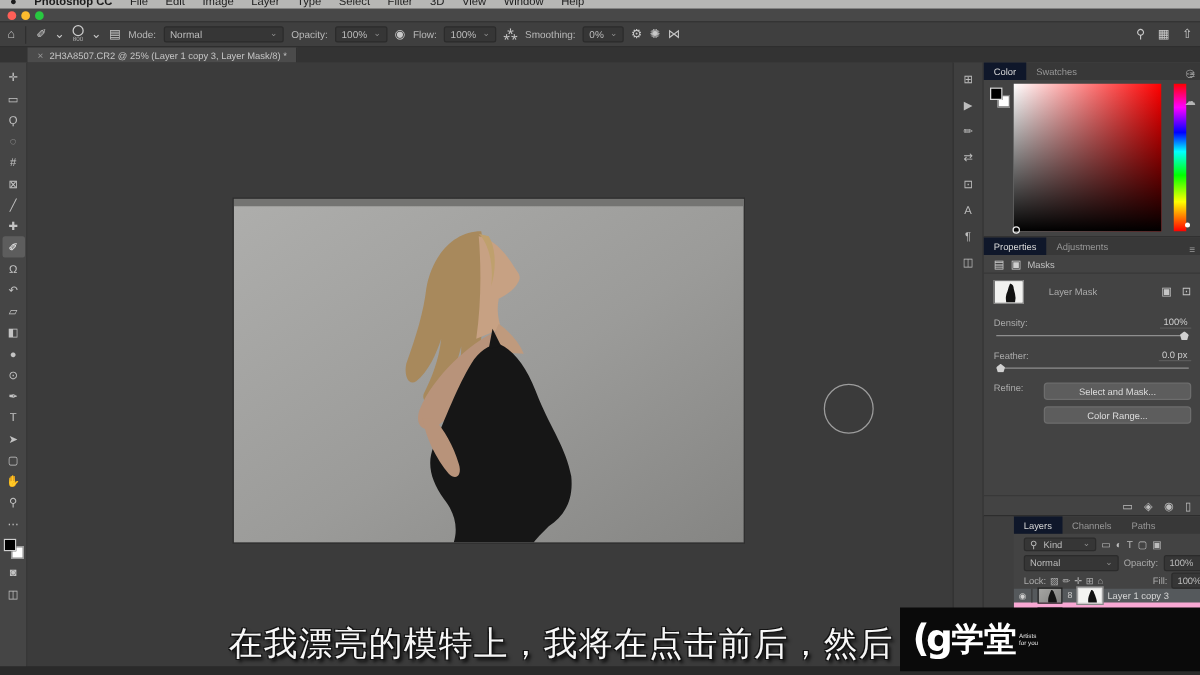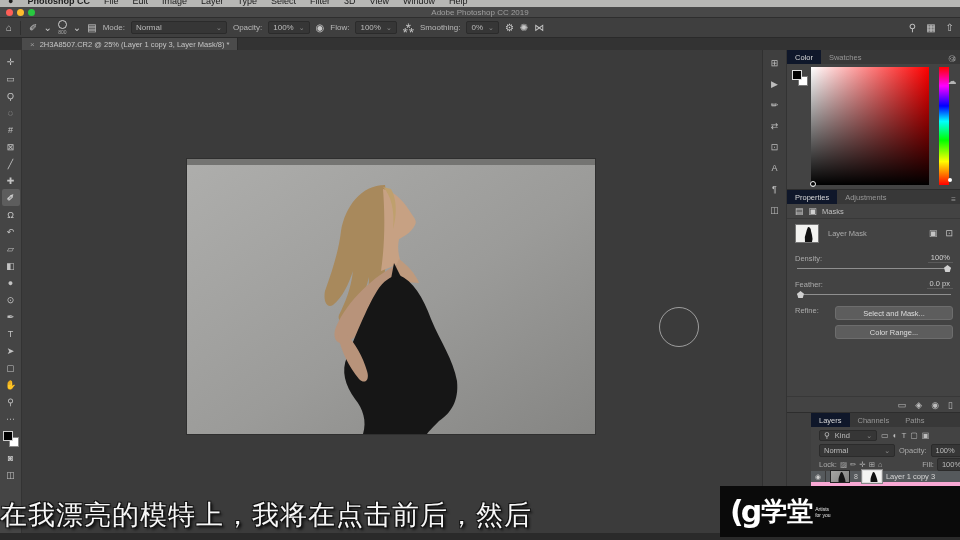--- a/index.html
+++ b/index.html
@@ -75,21 +75,21 @@
   #satmark { position:absolute; left:-1px; bottom:-2px; width:6px; height:6px; border:1px solid #eee; border-radius:50%; }
   #huebar { position:absolute; left:152px; top:17px; width:10px; height:118px;
     background:linear-gradient(to bottom,#f00 0%,#f0f 16%,#00f 33%,#0ff 46%,#0f0 62%,#ff0 80%,#f60 92%,#f00 100%); }
   #huemark { position:absolute; right:-3px; bottom:3px; width:4px; height:4px; background:#fff; border-radius:50%; }
 
   
   #propspanel { top:140px; height:223px; font-size:7.5px; color:#ababab; }
   .prow { display:flex; align-items:center; padding:0 8px; }
   #masksrow { height:15px; gap:5px; border-bottom:1px solid #383838; color:#c0c0c0; }
   #masksrow .mi { font-size:9px; color:#cfcfcf; }
-  #lmrow { height:28px; gap:9px; }
+  #lmrow { height:28px; gap:20px; }
   #lmthumb { width:24px; height:19px; background:#f2f2f0; border:1px solid #777; position:relative; overflow:hidden; }
   #lmrow .ric { margin-left:auto; display:flex; gap:8px; font-size:9px; color:#c5c5c5; }
   .sliderlab { height:14px; margin-top:4px; }
   .sliderlab .val { margin-left:auto; color:#cfcfcf; border-bottom:1px solid #5a5a5a; padding:0 3px; }
   .slidertrack { position:relative; height:8px; margin:0 10px; }
   .slidertrack .line { position:absolute; left:0; right:0; top:3px; height:1px; background:#8f8f8f; }
   .knob { position:absolute; top:0; width:7px; height:7px; background:#d0d0d0; clip-path:polygon(50% 0,100% 40%,82% 100%,18% 100%,0 40%); }
   .pbtn { display:block; margin:5px 8px 0 auto; width:118px; height:14px; background:#5d5d5d; border:1px solid #6d6d6d; border-radius:3px;
     color:#dedede; font-size:7.5px; text-align:center; line-height:13px; }
   #propsfoot { position:absolute; bottom:0; left:0; right:0; height:16px; border-top:1px solid #383838;
@@ -109,21 +109,21 @@
   .lthumb.maskt { background:#f4f4f2; border:1px solid #ddd; outline:1px solid #888; }
   .lname { color:#d6d6d6; white-space:nowrap; }
   .linkg { font-size:7px; color:#c9c9c9; }
 
   
   .thumbbg { position:absolute; inset:0; background:linear-gradient(135deg,#a5a5a3,#828280); }
   .blob { position:absolute; }
 
   
   #subtitle { position:absolute; left:0; top:497px; width:800px; height:36px; z-index:5; overflow:hidden;
-    font-family:"Liberation Serif", serif; font-size:27px; color:#f7f7f7; white-space:nowrap; 
+    font-family:"Liberation Serif", serif; font-size:27px; color:#f7f7f7; white-space:nowrap; padding-left:183px;
     text-shadow:1px 1px 0 #141414, -1px -1px 0 #141414, 1px -1px 0 #141414, -1px 1px 0 #141414, 2px 2px 3px #000; letter-spacing:1px; }
   #wmark { position:absolute; left:720px; top:486px; width:240px; height:51px; background:#0a0a0a; z-index:6;
     display:flex; align-items:center; padding:0 10px; color:#fff; }
   #cgmono { font-weight:bold; font-size:30px; letter-spacing:-3px; font-family:"DejaVu Sans", sans-serif; }
   #xuetang { font-weight:bold; font-size:26px; margin-left:2px; }
   #tagline { font-size:5px; line-height:1.2; color:#e8e8e8; margin-left:2px; width:18px; }
   #site { margin-left:auto; font-family:"Liberation Serif", serif; font-weight:bold; font-size:19px; }
   #bottomstrip { position:absolute; left:0; top:533px; width:960px; height:7px; background:#2a2a2a; z-index:4; }
 </style>
 </head>
@@ -146,21 +146,20 @@
       <span>View</span>
       <span>Window</span>
       <span>Help</span>
     </div>
   </div>
 
   <div id="titlebar">
     <span class="tl" id="tl-close"></span>
     <span class="tl" id="tl-min"></span>
     <span class="tl" id="tl-max"></span>
-    <div class="title">Adobe Photoshop CC 2019</div>
   </div>
 
   <div id="optionsbar">
     <span class="ob-ic">⌂</span>
     <span class="ob-sep"></span>
     <span class="ob-ic">✐</span>
     <span class="ob-ic caret">⌄</span>
     <span class="brushprev">
       <span class="dot"></span>
       <span class="num">800</span>

